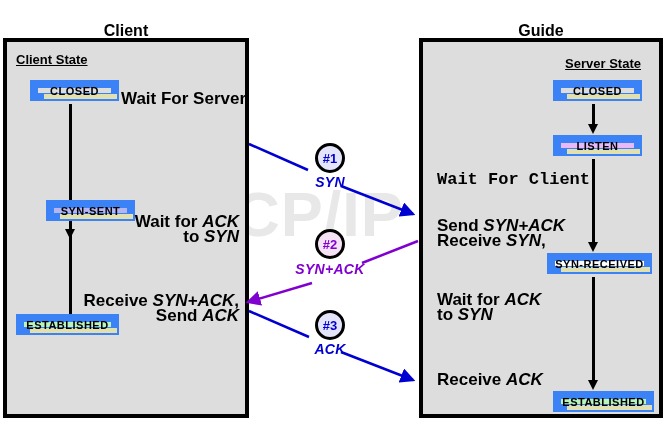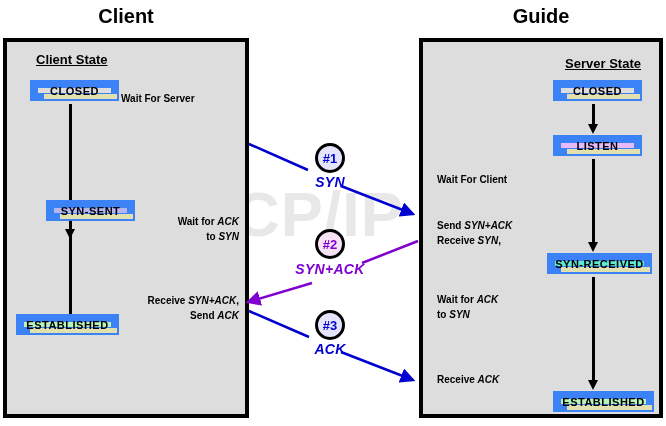--- a/index.html
+++ b/index.html
@@ -29,22 +29,22 @@
     color: #e8e8e8;
     letter-spacing: 1px;
     white-space: nowrap;
     z-index: 0;
     user-select: none;
   }
 
   
   .side-title {
     position: absolute;
-    top: 5px;
-    font-size: 20px;
+    top: 22px;
+    font-size: 16px;
     font-weight: bold;
     text-align: center;
     z-index: 5;
   }
   #client-title { left: 3px;   width: 246px; }
   #server-title { left: 419px; width: 244px; }
 
   
   .panel {
     position: absolute;
@@ -57,21 +57,20 @@
   }
   #client-panel { left: 3px;   width: 246px; }
   #server-panel { left: 419px; width: 244px; }
 
   .panel-heading {
     position: absolute;
     font-size: 13px;
     font-weight: bold;
     text-decoration: underline;
     white-space: nowrap;
-    margin-left: 20px;
   }
 
   
   .state-box {
     position: absolute;
     height: 21px;
     border: 8px solid #3b82f6;
     box-sizing: border-box;
     font-size: 11px;
     font-weight: bold;
@@ -108,21 +107,21 @@
     width: 0;
     height: 0;
     border-left: 5.5px solid transparent;
     border-right: 5.5px solid transparent;
     border-top: 10px solid #000000;
   }
 
   
   .desc {
     position: absolute;
-    font-size: 10px;
+    font-size: 17px;
     font-weight: bold;
     line-height: 15px;
     z-index: 4;
     white-space: nowrap;
   }
   .desc.right { text-align: right; }
   .desc.left  { text-align: left; }
   .desc i { font-style: italic; }
 
   
@@ -196,27 +195,27 @@
 
 <div id="server-panel" class="panel">
   <div class="panel-heading" style="right:18px; top:14px;">Server State</div>
 
   <div class="state-box" style="left:130px; top:38px; width:89px; background:#dddddd;">CLOSED</div>
   <div class="v-arrow" style="left:169px; top:62px; height:21px;"></div>
 
   <div class="state-box" style="left:130px; top:93px; width:89px; background:#e8b8f8;">LISTEN</div>
   <div class="v-arrow" style="left:169px; top:117px; height:84px;"></div>
 
-  <div class="state-box" style="left:124px; top:211px; width:105px; background:#5eead4;">SYN-RECEIVED</div>
+  <div class="state-box" style="left:124px; top:211px; width:105px; background:#ffffff;">SYN-RECEIVED</div>
   <div class="v-arrow" style="left:169px; top:235px; height:104px;"></div>
 
   <div class="state-box" style="left:130px; top:349px; width:101px; background:#b9f5b9;">ESTABLISHED</div>
 
 
-  <div class="desc left" style="left:14px; top:130px;">
+  <div class="desc left" style="left:14px; top:130px;font-family:Liberation Mono, monospace;">
     <div>Wait For Client</div>
   </div>
 
   <div class="desc left" style="left:14px; top:176px;">
     <div>Send <i>SYN+ACK</i></div>
     <div>Receive <i>SYN</i>,</div>
   </div>
 
   <div class="desc left" style="left:14px; top:250px;">
     <div>Wait for <i>ACK</i></div>

